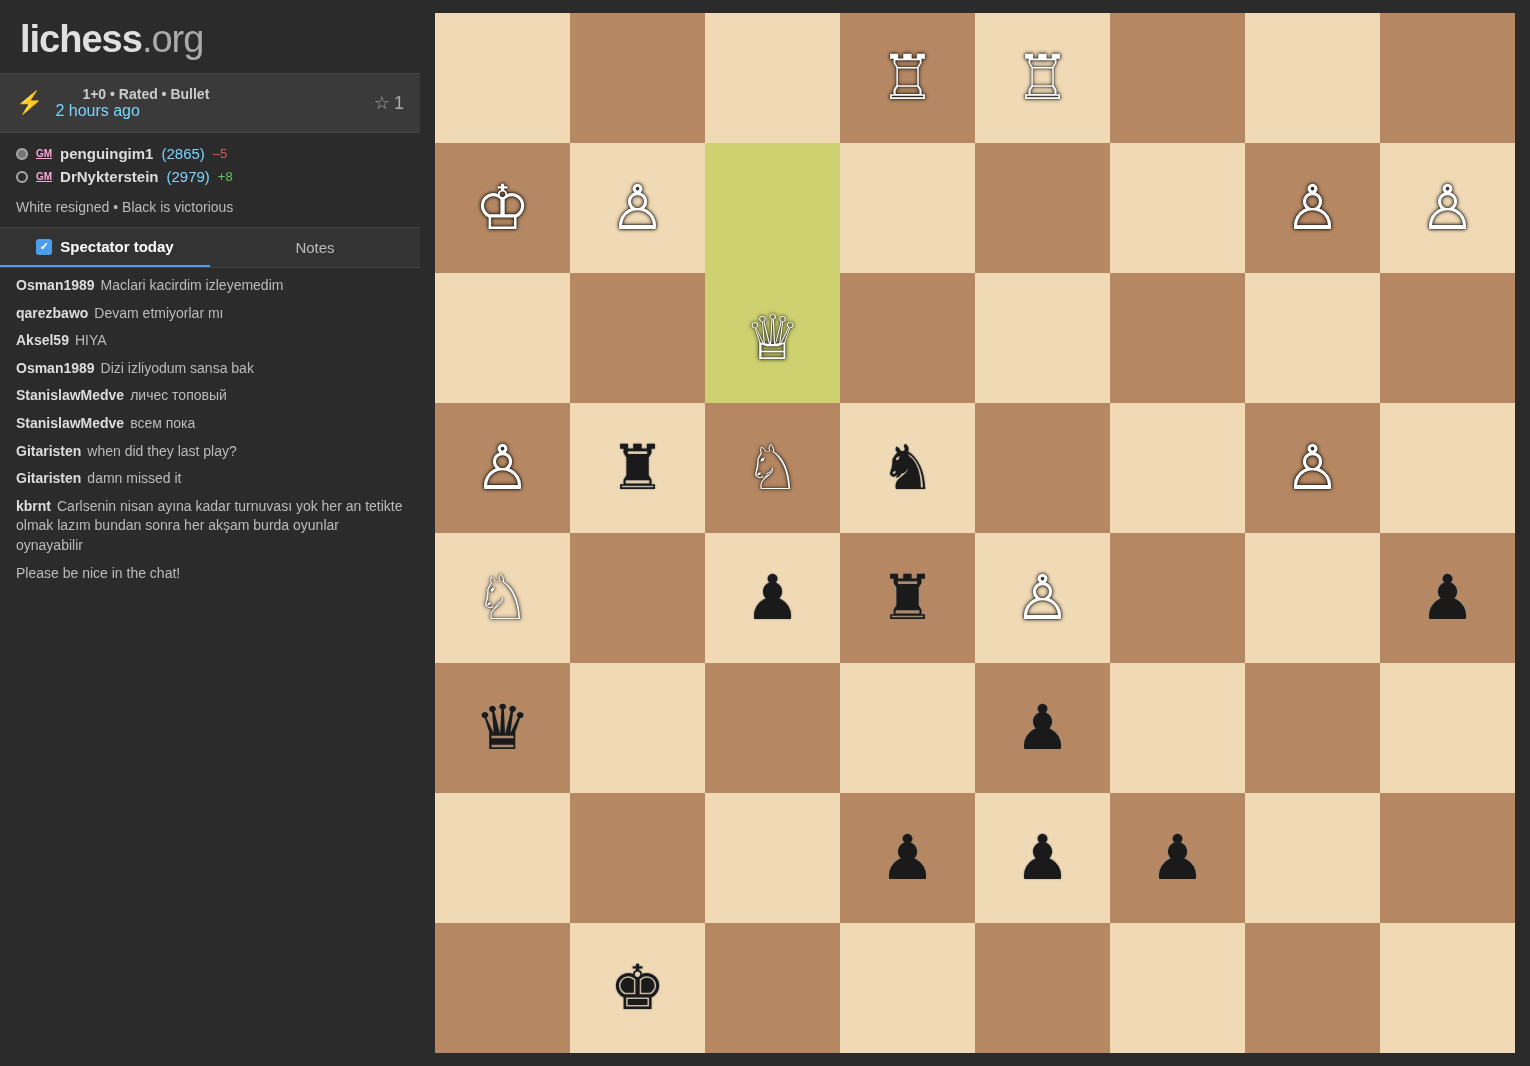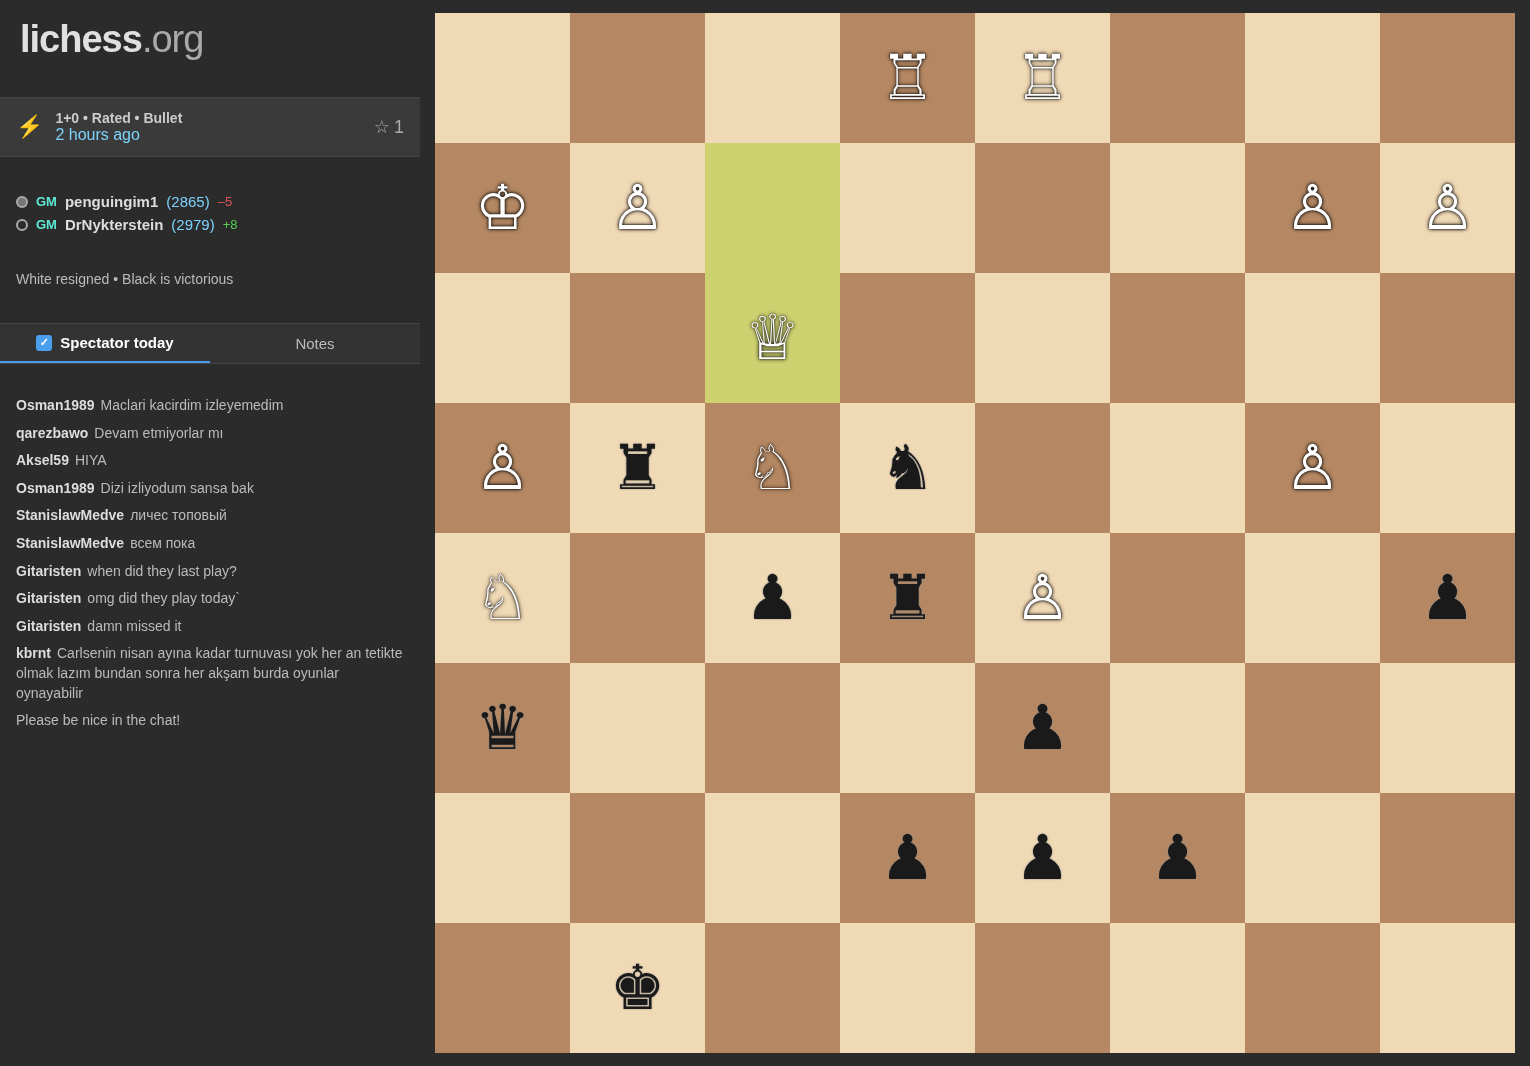--- a/index.html
+++ b/index.html
@@ -14,21 +14,20 @@
 
     
     #sidebar {
       width: 420px;
       min-width: 420px;
       background: #2b2b2b;
       color: #ccc;
       display: flex;
       flex-direction: column;
       padding: 0;
-      gap: 24px;
     }
 
     #logo {
       padding: 18px 20px 12px 20px;
       font-size: 38px;
       font-weight: bold;
       color: #fff;
       letter-spacing: -1px;
     }
     #logo span.lich { color: #e0e0e0; }
@@ -47,20 +46,21 @@
       color: #f0c040;
       font-size: 22px;
     }
     #game-info .details {
       flex: 1;
     }
     #game-info .details .line1 {
       font-size: 14px;
       color: #ccc;
       font-weight: bold;
+      margin-left: 27px;
     }
     #game-info .details .line2 {
       font-size: 16px;
       color: #7dd3fc;
     }
     #game-info .bookmark {
       font-size: 18px;
       color: #aaa;
       display: flex;
       align-items: center;
@@ -79,23 +79,24 @@
     }
     .player-dot {
       width: 12px;
       height: 12px;
       border-radius: 50%;
       border: 2px solid #aaa;
     }
     .player-dot.filled { background: #777; }
     .player-dot.empty { background: transparent; }
     .gm-badge {
-      color: #5eead4;
-      font-weight: bold;
-      font-size: 13px;
+      color: #f9a8d4;
+      font-weight: bold;
+      font-size: 10px;
+      text-decoration: underline;
     }
     .player-name {
       color: #ddd;
       font-weight: bold;
     }
     .player-rating {
       color: #7dd3fc;
     }
     .rating-change.neg { color: #e05555; font-size: 13px; }
     .rating-change.pos { color: #55cc55; font-size: 13px; }
@@ -255,21 +256,20 @@
   </div>
 
   <div id="chat">
   <div class="chat-msg"><span class="username">Osman1989</span><span class="text">Maclari kacirdim izleyemedim</span></div>
       <div class="chat-msg"><span class="username">qarezbawo</span><span class="text">Devam etmiyorlar mı</span></div>
       <div class="chat-msg"><span class="username">Aksel59</span><span class="text">HIYA</span></div>
       <div class="chat-msg"><span class="username">Osman1989</span><span class="text">Dizi izliyodum sansa bak</span></div>
       <div class="chat-msg"><span class="username">StanislawMedve</span><span class="text">личес топовый</span></div>
       <div class="chat-msg"><span class="username">StanislawMedve</span><span class="text">всем пока</span></div>
       <div class="chat-msg"><span class="username">Gitaristen</span><span class="text">when did they last play?</span></div>
-      <div class="chat-msg"><span class="username">Gitaristen</span><span class="text">omg did they play today`</span></div>
       <div class="chat-msg"><span class="username">Gitaristen</span><span class="text">damn missed it</span></div>
       <div class="chat-msg"><span class="username">kbrnt</span><span class="text">Carlsenin nisan ayına kadar turnuvası yok her an tetikte olmak lazım bundan sonra her akşam burda oyunlar oynayabilir</span></div>
       <div class="chat-msg"><span class="text">Please be nice in the chat!</span></div>
     </div>
 
 </div>
 
 <div id="board-area">
   <div id="chess-board">
   <div class="sq light"></div>

